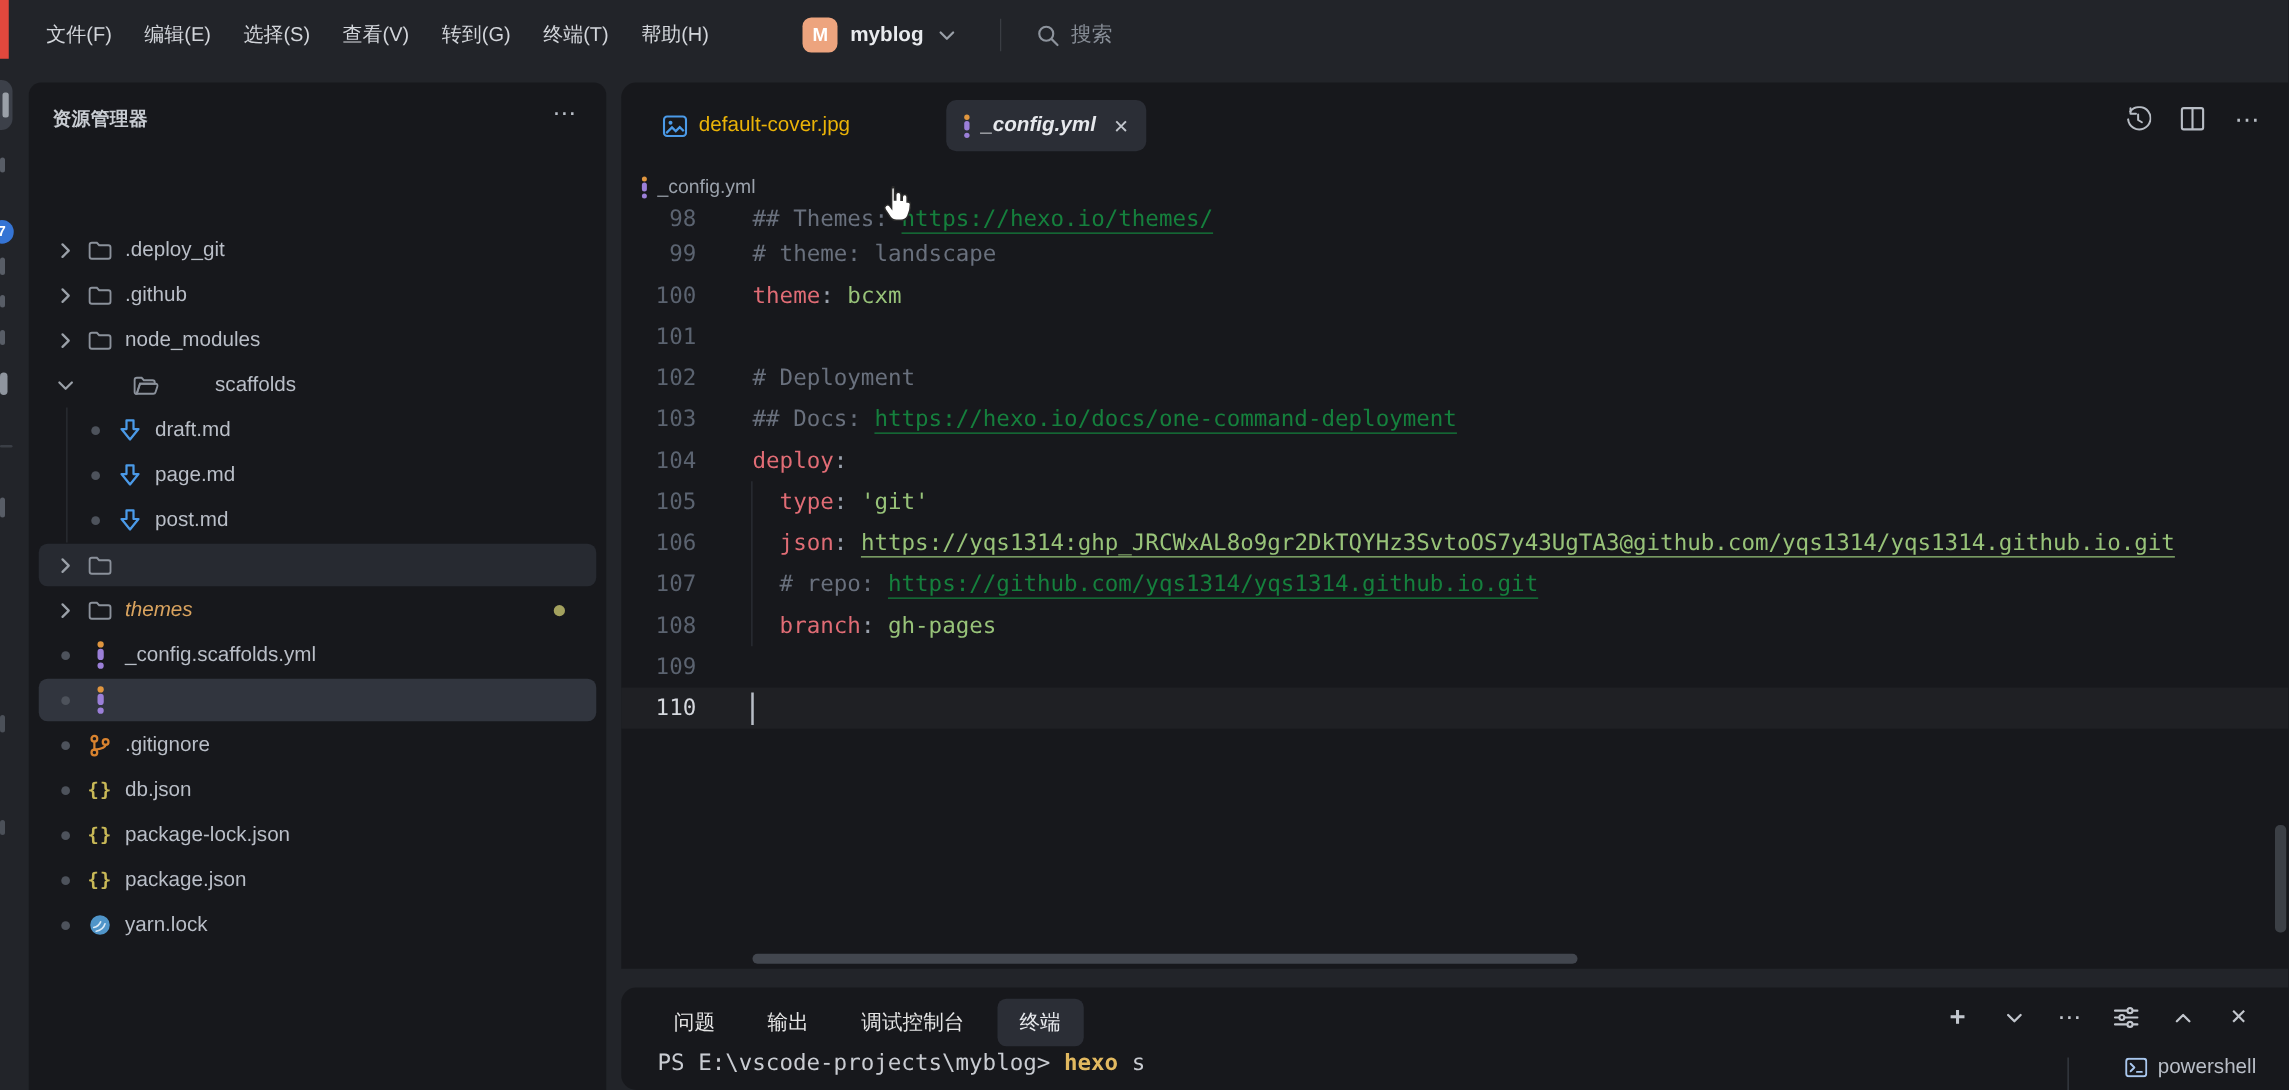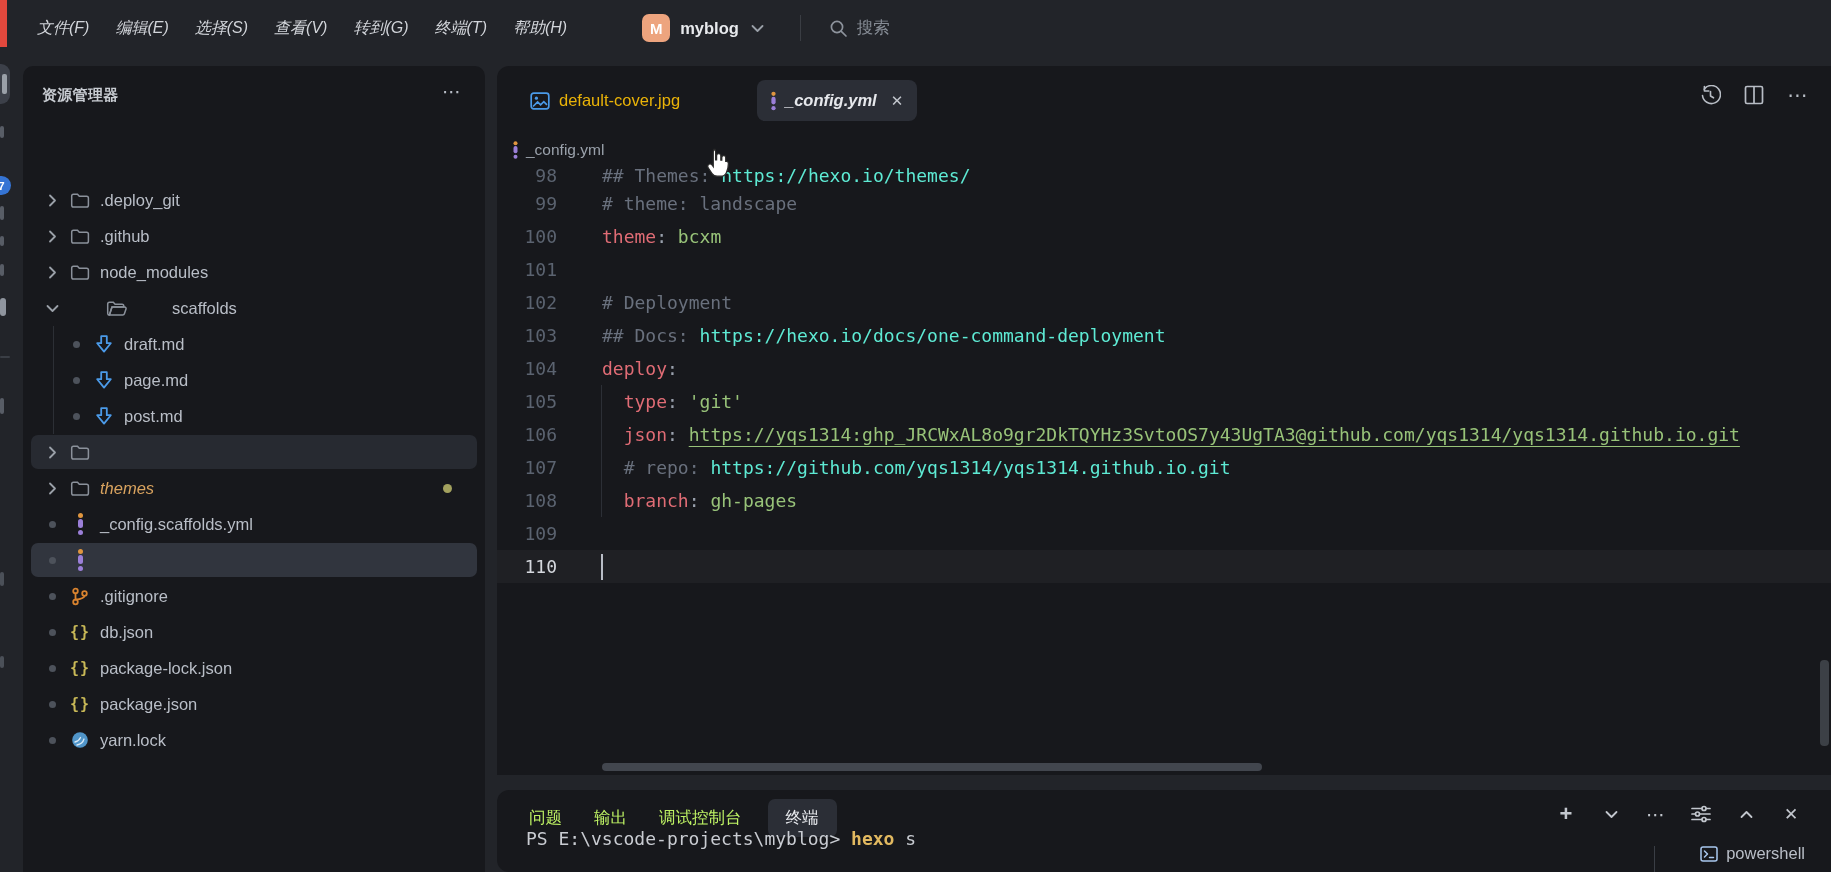--- a/index.html
+++ b/index.html
@@ -2,21 +2,21 @@
 <html><head>
 <meta charset="utf-8">
 <style>
   html,body{margin:0;padding:0;background:#141518;}
   .screen{position:relative;width:1831px;height:872px;background:#222429;overflow:hidden;
           font-family:"Liberation Sans","DejaVu Sans",sans-serif;color:#c9cdd3;-webkit-font-smoothing:antialiased;}
   svg{display:block}
   
   .titlebar{position:absolute;left:0;top:0;width:100%;height:56px;display:flex;align-items:center;}
   .red-sliver{position:absolute;left:0;top:0;width:7px;height:47px;background:#e2483d;}
-  .menus{display:flex;margin-left:24px;font-style:italic;}
+  .menus{display:flex;margin-left:24px;}
   .menu-item{padding:6px 13px;font-size:16px;color:#d2d5da;border-radius:6px;cursor:default;white-space:nowrap;}
   .ws{display:flex;align-items:center;margin-left:62px;}
   .ws-badge{width:28px;height:28px;border-radius:7px;background:#eda47e;color:#fff;font-weight:bold;
             font-size:15px;display:flex;align-items:center;justify-content:center;}
   .ws-name{margin-left:10px;font-size:16.5px;font-weight:bold;color:#e8eaed;}
   .ws-chev{margin-left:12px;}
   .tb-divider{width:1px;height:26px;background:#3a3d43;margin-left:36px;}
   .search{display:flex;align-items:center;margin-left:28px;}
   .search-label{margin-left:9px;font-size:16.5px;color:#878d96;}
   
@@ -75,34 +75,34 @@
   
   .codewrap{position:absolute;left:0;top:100px;width:100%;height:609px;overflow:hidden;}
   .codelines{margin-top:-12px;position:relative;}
   .cline{height:33px;display:flex;align-items:center;font-family:"DejaVu Sans Mono","Liberation Mono",monospace;
          font-size:18px;white-space:pre;position:relative;}
   .cline .ln{width:60px;text-align:right;color:#5b6370;flex:none;}
   .cline .ctext{margin-left:45px;}
   .cline.cur{background:rgba(255,255,255,.035);}
   .cline.cur .ln{color:#d5d8de;}
   .cline.clip .ctext,.cline.clip .ln{transform:translateY(5px);}
-  .c{color:#69707d}.cl{color:#5eead4;text-underline-offset:5px;}
+  .c{color:#69707d}.cl{color:#15803d;text-decoration:underline;text-underline-offset:5px;}
   .k{color:#e06c75}.p{color:#9aa1ad}.v{color:#98c379}
   .vl{color:#98c379;text-decoration:underline;text-underline-offset:5px;}
   .indent-guide-code{position:absolute;left:104px;top:219px;width:1px;height:132px;background:#2c2f36;}
   .caret{position:absolute;left:104px;top:388px;width:2px;height:26px;background:#b8bdc6;}
   .hscroll{position:absolute;left:105px;top:597px;width:660px;height:8px;border-radius:4px;background:#42464e;}
   .vscroll{position:absolute;right:2px;top:594px;width:9px;height:86px;border-radius:4px;background:#3c4046;}
   
   .ptabs{position:absolute;left:0;top:8px;height:40px;display:flex;align-items:center;}
-  .ptab{font-size:16.5px;color:#bef264;margin-left:32px;cursor:default;white-space:nowrap;}
+  .ptab{font-size:16.5px;color:#e5e5e5;margin-left:42px;cursor:default;white-space:nowrap;}
   .ptab.active{color:#e8eaee;background:#2b2e36;border-radius:7px;padding:8px 18px;margin-left:26px;}
   .p-actions{position:absolute;right:30px;top:14px;display:flex;gap:25px;align-items:center;color:#c2c6cd;}
   .p-actions .abtn{width:20px;height:20px;display:flex;align-items:center;justify-content:center;font-size:19px;}
-  .term-line{position:absolute;left:29px;top:38px;font-family:"DejaVu Sans Mono","Liberation Mono",monospace;
+  .term-line{position:absolute;left:29px;top:50px;font-family:"DejaVu Sans Mono","Liberation Mono",monospace;
              font-size:18px;white-space:pre;color:#c9ccd2;}
   .t-cmd{color:#e2b960;font-weight:bold;}
   .term-side-divider{position:absolute;right:176px;top:56px;width:1px;height:26px;background:#3a3e45;}
   .shell-item{position:absolute;right:26px;top:54px;display:flex;align-items:center;}
   .shell-item .slabel{margin-left:8px;font-size:16.5px;color:#b9bec7;}
   
   .mouse-cursor{position:absolute;left:703px;top:148px;z-index:50;}
 </style>
 </head>
 <body>

